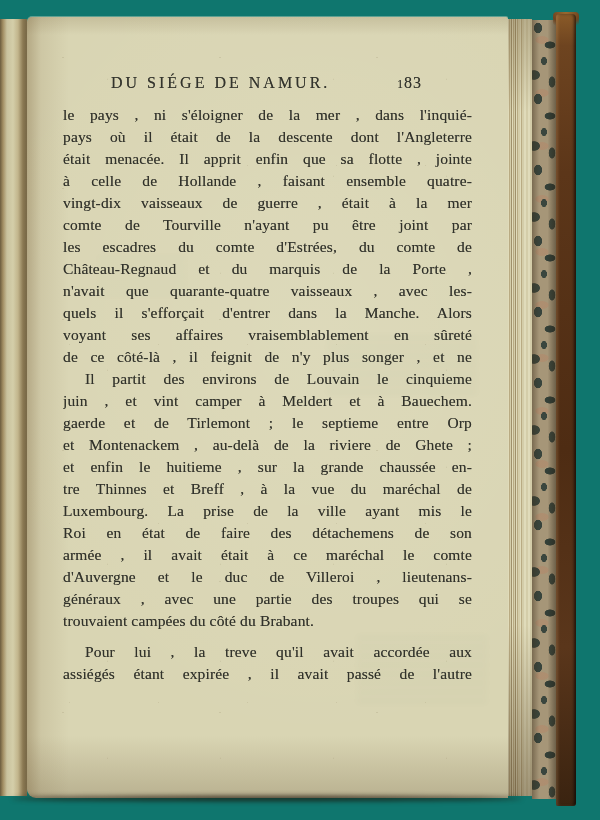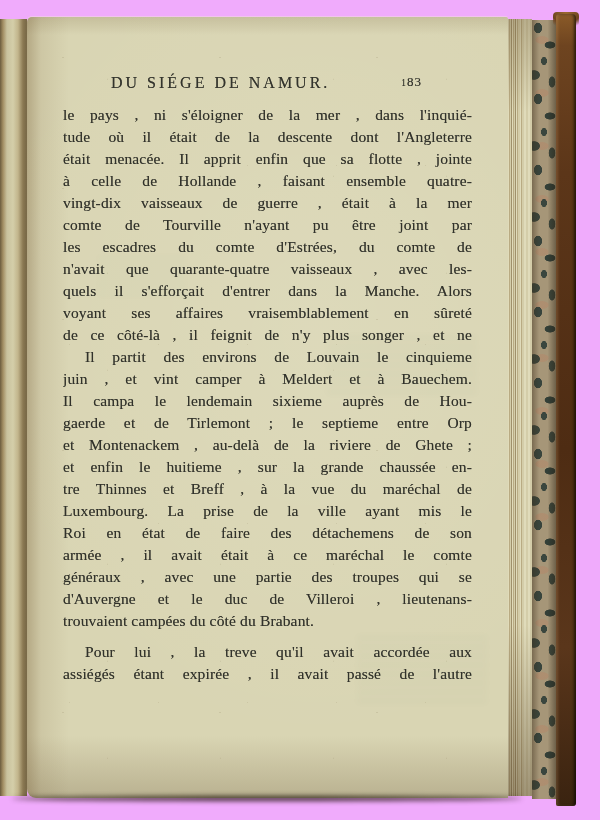--- a/index.html
+++ b/index.html
@@ -1,16 +1,16 @@
 <!DOCTYPE html>
 <html><head>
 <meta charset="utf-8">
 <style>
   html,body{margin:0;padding:0;background:#0a0806;}
-  .stage{position:relative;width:600px;height:820px;background:#f0abfc;overflow:hidden;
+  .stage{position:relative;width:600px;height:820px;background:#0f766e;overflow:hidden;
          font-family:"Liberation Serif","DejaVu Serif",serif;}
   
   .left-edge{position:absolute;left:0;top:19px;bottom:24px;width:27px;
     background:linear-gradient(90deg,#6b5c3e 0px,#a28e63 3px,#c9c29e 7px,#d4cea9 13px,
       #c2b58c 18px,#8a7852 23px,#7a6a48 26px);}
   
   .page{position:absolute;left:27px;top:17px;width:481px;height:781px;
     background:
       radial-gradient(120% 90% at 60% 40%, rgba(255,255,250,.10), rgba(0,0,0,0) 60%),
       linear-gradient(90deg, rgba(120,95,55,.38) 0px, rgba(120,95,55,.12) 14px, rgba(0,0,0,0) 42px),
@@ -26,21 +26,21 @@
     background-size:157px 131px,113px 97px,89px 179px;}
   .smudge{position:absolute;opacity:.09;filter:blur(3px);pointer-events:none;
     background:repeating-linear-gradient(180deg, rgba(60,90,75,.8) 0 2px, transparent 2px 9px);}
   .smudge.s1{left:300px;top:320px;width:150px;height:60px;}
   .smudge.s2{left:330px;top:620px;width:130px;height:70px;}
   .smudge.s3{left:70px;top:240px;width:90px;height:40px;opacity:.05;}
   
   .running-head{position:relative;height:22px;margin:57px 36px 4px 36px;color:#33342d;}
   .head-title{position:absolute;left:48px;top:0;font-size:16px;letter-spacing:3px;
     white-space:nowrap;text-shadow:0 0 .5px rgba(45,45,38,.6);}
-  .page-num{position:absolute;right:50px;top:0;font-size:13px;letter-spacing:1px;
+  .page-num{position:absolute;right:50px;top:0;font-size:16px;letter-spacing:1px;
     display:inline-block;text-shadow:0 0 .5px rgba(45,45,38,.6);}
   .page-num::first-letter{font-size:72%;}
   
   .body-text{margin:8px 36px;color:#31322b;font-size:15.5px;letter-spacing:.15px;
     text-shadow:0 0 .5px rgba(45,45,38,.55);}
   .line{height:22px;line-height:22px;text-align:justify;text-align-last:justify;overflow:hidden;}
   .line.no-j{text-align-last:left;}
   .line.ind{padding-left:22px;}
   .line.gap{margin-top:9px;}
   .it{}
@@ -86,42 +86,42 @@
     <div class="smudge s2"></div>
     <div class="smudge s3"></div>
 
     <div class="running-head">
       <span class="head-title">DU SIÉGE DE NAMUR.</span>
       <span class="page-num">183</span>
     </div>
 
     <div class="body-text">
         <div class="line"><span>le pays , ni s'éloigner de la mer , dans l'inquié-</span></div>
-        <div class="line"><span>tude où il était de la descente dont l'Angleterre</span></div>
+        <div class="line"><span>pays où il était de la descente dont l'Angleterre</span></div>
         <div class="line"><span>était menacée. Il apprit enfin que sa flotte , jointe</span></div>
         <div class="line"><span>à celle de Hollande , faisant ensemble quatre-</span></div>
         <div class="line"><span>vingt-dix vaisseaux de guerre , était à la mer</span></div>
         <div class="line"><span>comte </span><span class="it">de Tourville</span><span> n'ayant pu être joint par</span></div>
         <div class="line"><span>les escadres du comte </span><span class="it">d'Estrées</span><span>, du comte de</span></div>
+        <div class="line"><span class="it">Château-Regnaud</span><span> et du marquis </span><span class="it">de la Porte</span><span> ,</span></div>
         <div class="line"><span>n'avait que quarante-quatre vaisseaux , avec les-</span></div>
         <div class="line"><span>quels il s'efforçait d'entrer dans la Manche. Alors</span></div>
         <div class="line"><span>voyant ses affaires vraisemblablement en sûreté</span></div>
         <div class="line"><span>de ce côté-là , il feignit de n'y plus songer , et ne</span></div>
         <div class="line ind"><span>Il partit des environs de Louvain le cinquieme</span></div>
         <div class="line"><span>juin , et vint camper à Meldert et à Bauechem.</span></div>
-        <div class="line"><span>Il campa le lendemain sixieme auprès de Hou-</span></div>
         <div class="line"><span>gaerde et de Tirlemont ; le septieme entre Orp</span></div>
         <div class="line"><span>et Montenackem , au-delà de la riviere de Ghete ;</span></div>
         <div class="line"><span>et enfin le huitieme , sur la grande chaussée en-</span></div>
         <div class="line"><span>tre Thinnes et Breff , à la vue du maréchal </span><span class="it">de</span></div>
         <div class="line"><span class="it">Luxembourg</span><span>. La prise de la ville ayant mis le</span></div>
         <div class="line"><span>Roi en état de faire des détachemens de son</span></div>
         <div class="line"><span>armée , il avait était à ce maréchal le comte</span></div>
+        <div class="line"><span class="it">d'Auvergne</span><span> et le duc </span><span class="it">de Villeroi</span><span> , lieutenans-</span></div>
         <div class="line"><span>généraux , avec une partie des troupes qui se</span></div>
-        <div class="line"><span class="it">d'Auvergne</span><span> et le duc </span><span class="it">de Villeroi</span><span> , lieutenans-</span></div>
         <div class="line no-j"><span>trouvaient campées du côté du Brabant.</span></div>
         <div class="line ind gap"><span>Pour lui , la treve qu'il avait accordée aux</span></div>
         <div class="line"><span>assiégés étant expirée , il avait passé de l'autre</span></div>
       </div>
   </div>
 
   <div class="fore-edge"></div>
   <div class="marble"></div>
   <div class="leather-corner"></div>
   <div class="leather"></div>

